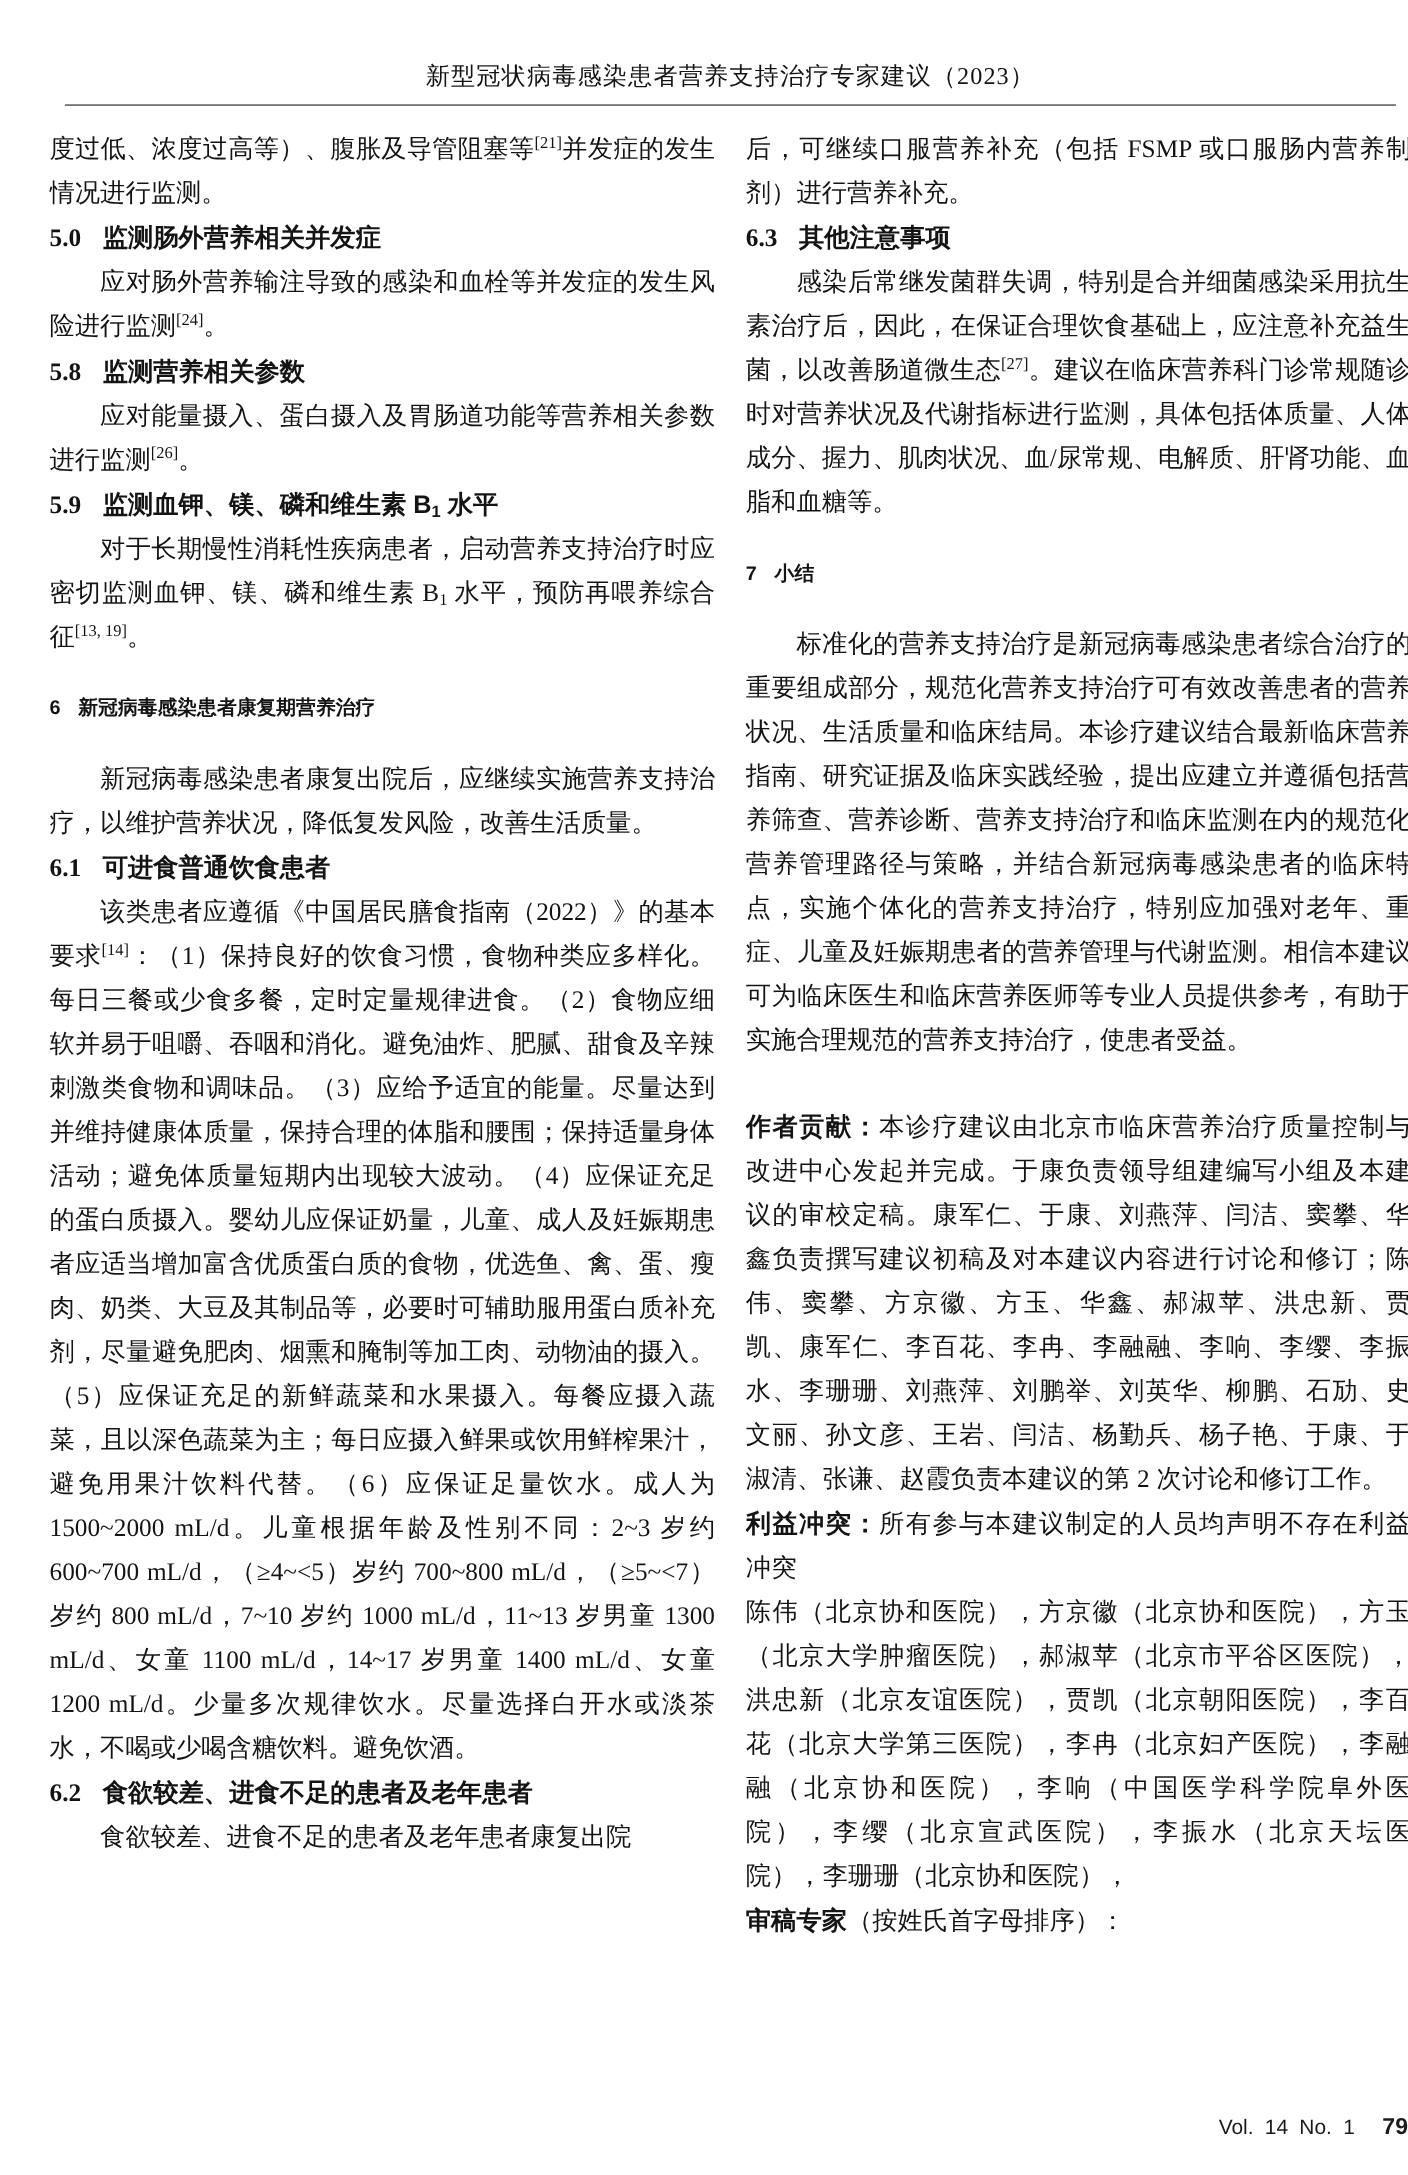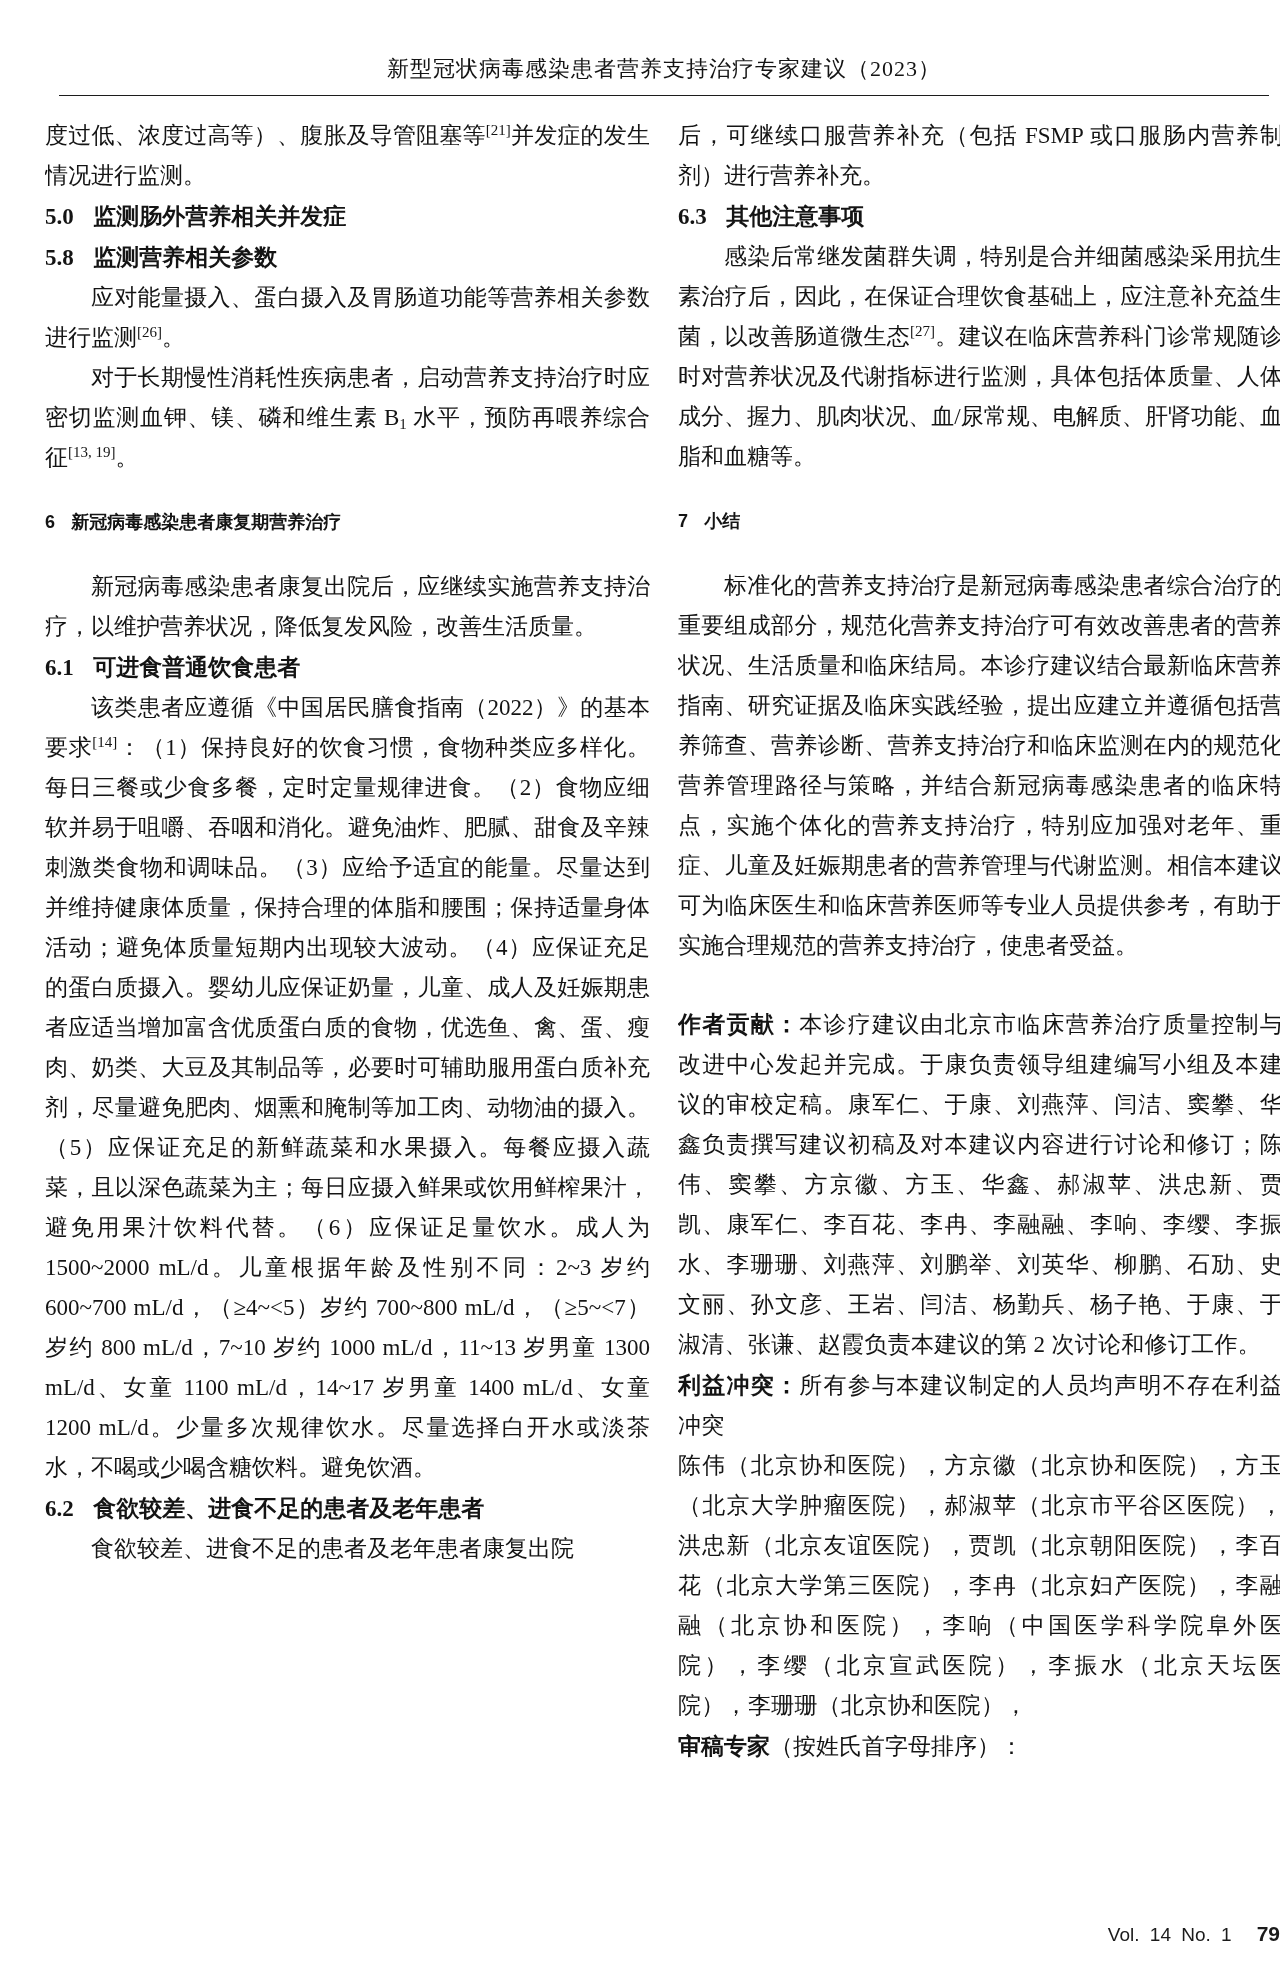--- a/index.html
+++ b/index.html
@@ -83,26 +83,30 @@
   </div>
 
   <div class="columns">
 
     <div class="col">
       <p class="para"><span>度过低、浓度过高等）、腹胀及导管阻塞等</span><sup class="ref">[21]</sup><span>并发症的发生情况进行监测。</span></p>
 
       <h3 class="heading-l2">
         <span class="h-num">5.0</span><span class="h-title">监测肠外营养相关并发症</span>
       </h3>
+      <p class="para indent"><span>应对肠外营养输注导致的感染和血栓等并发症的发生风险进行监测</span><sup class="ref">[24]</sup><span>。</span></p>
 
       <h3 class="heading-l2">
         <span class="h-num">5.8</span><span class="h-title">监测营养相关参数</span>
       </h3>
       <p class="para indent"><span>应对能量摄入、蛋白摄入及胃肠道功能等营养相关参数进行监测</span><sup class="ref">[26]</sup><span>。</span></p>
 
+      <h3 class="heading-l2">
+        <span class="h-num">5.9</span><span class="h-title"><span>监测血钾、镁、磷和维生素 B</span><sub class="vit">1</sub><span> 水平</span></span>
+      </h3>
       <p class="para indent"><span>对于长期慢性消耗性疾病患者，启动营养支持治疗时应密切监测血钾、镁、磷和维生素 B</span><sub class="vit">1</sub><span> 水平，预防再喂养综合征</span><sup class="ref">[13, 19]</sup><span>。</span></p>
 
       <h2 class="heading-l1">
         <span class="h-num">6</span><span class="h-title">新冠病毒感染患者康复期营养治疗</span>
       </h2>
       <p class="para indent">新冠病毒感染患者康复出院后，应继续实施营养支持治疗，以维护营养状况，降低复发风险，改善生活质量。</p>
 
       <h3 class="heading-l2">
         <span class="h-num">6.1</span><span class="h-title">可进食普通饮食患者</span>
       </h3>

